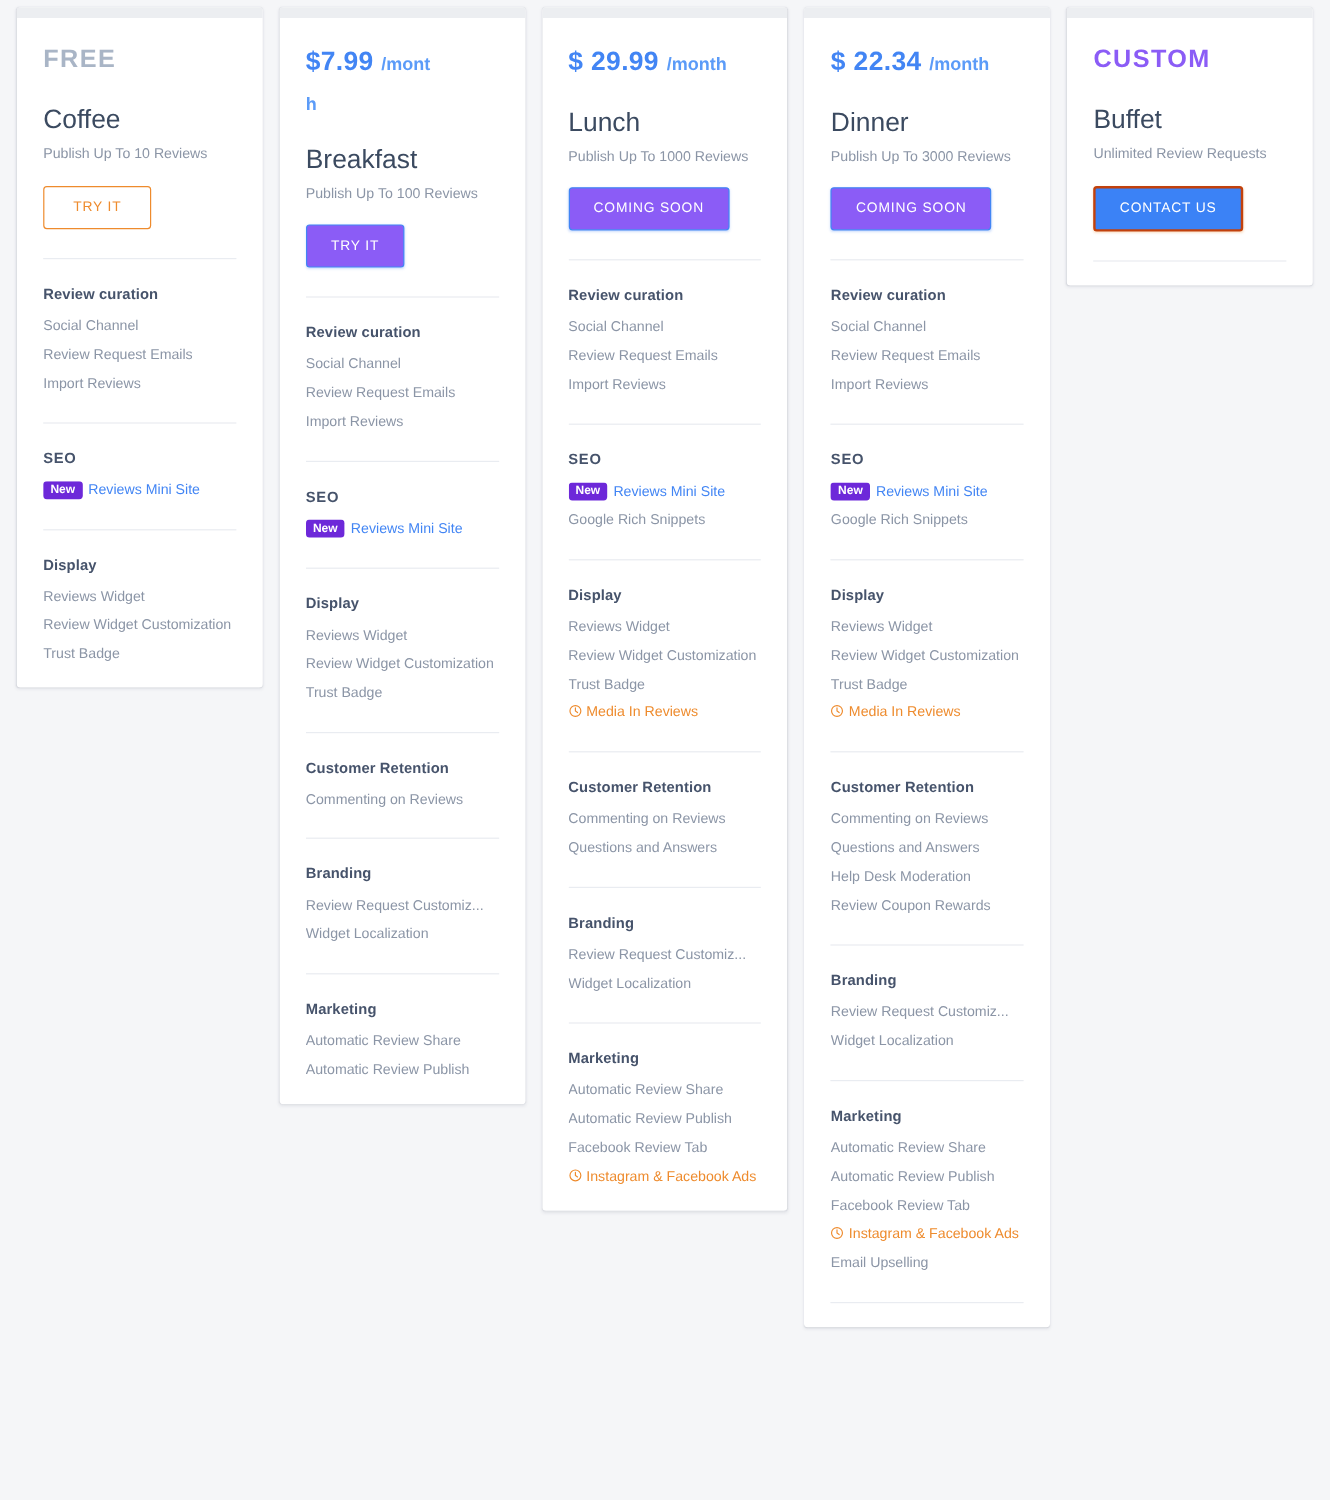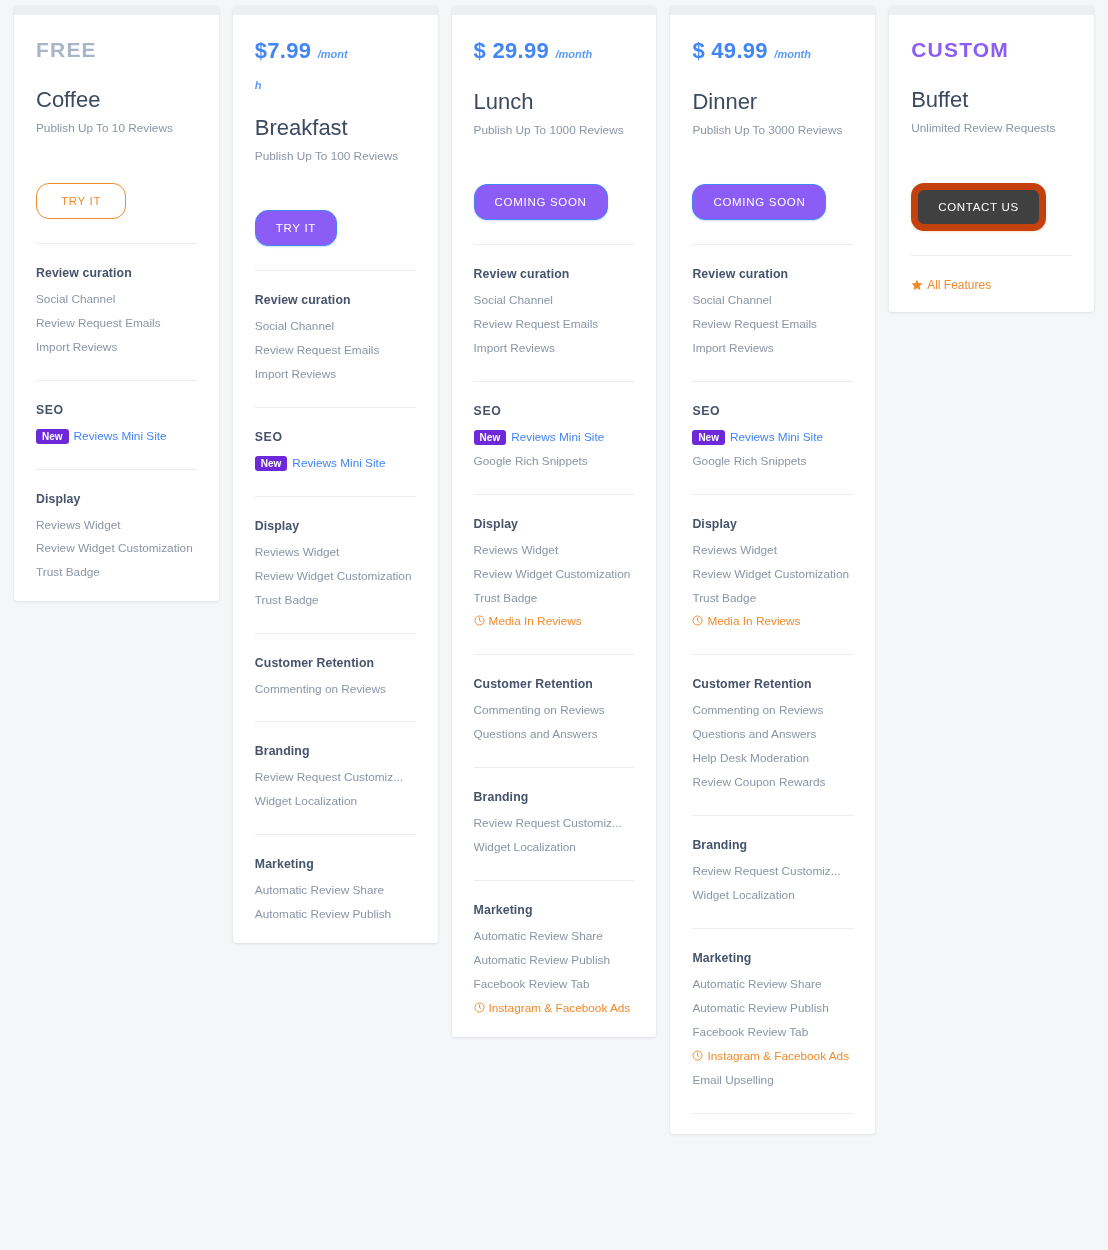--- a/index.html
+++ b/index.html
@@ -43,66 +43,64 @@
     font-size: 22px;
     font-weight: bold;
     letter-spacing: .3px;
     line-height: 1.25;
     margin-bottom: 6px;
   }
   .price-row.free { color: #a9b5c6; letter-spacing: 1.2px; font-size: 21px; }
   .price-row.custom { color: #8b5cf6; letter-spacing: 1.2px; font-size: 21px; }
   .price-row.paid { color: #4285f4; }
   .price-suffix {
-    font-size: 11px;
+    font-size: 15px;
     font-weight: bold;
     color: #5b9bf8;
     letter-spacing: 0;
-    font-style: italic;
   }
   .plan-name {
     font-size: 22px;
     color: #3b4a60;
     margin-top: 24px;
     margin-bottom: 7px;
     font-weight: normal;
   }
   .plan-sub {
     font-size: 11.8px;
     color: #8b95a6;
     margin-bottom: 18px;
     line-height: 1.4;
   }
   .cta {
     display: inline-block;
     font-size: 11.5px;
     letter-spacing: .7px;
     padding: 11px 20px;
-    border-radius: 13px;
+    border-radius: 3px;
     text-align: center;
     cursor: pointer;
     white-space: nowrap;
-    margin-top: 28px;
   }
   .cta.outline {
     border: 1px solid #ee8b2d;
     color: #ee8b2d;
     background: #fff;
     padding: 11px 24px;
   }
   .cta.blue {
     background: #8b5cf6;
     color: #fff;
     border: 1px solid #4285f4;
     box-shadow: 0 1px 2px rgba(66,133,244,.25);
   }
   .cta.orange {
-    background: #404040;
+    background: #3b82f6;
     color: #fff;
-    border: 7px solid #c2410c;
+    border: 2px solid #c2410c;
     box-shadow: 0 1px 2px rgba(238,139,45,.25);
   }
 
   
   .divider {
     border-top: 1px solid #e9ecf1;
     margin: 24px 0 0 0;
   }
   .section { padding-top: 22px; }
   .section-title {
@@ -236,21 +234,21 @@
             <div class="feature">Automatic Review Publish</div>
             <div class="feature">Facebook Review Tab</div>
             <div class="feature highlight"><span class="icon-inline"><svg viewBox="0 0 16 16" fill="none" stroke="currentColor" stroke-width="1.4">
                   <circle cx="8" cy="8" r="6.6"></circle>
                   <path d="M8 4.3V8l2.6 1.9" stroke-linecap="round"></path>
                 </svg></span><span>Instagram &amp; Facebook Ads</span></div>
           </div></div>
       </div>
       <div class="plan">
         <div class="plan-strip"></div>
-        <div class="plan-body"><div class="price-row paid"><span>$ 49.99</span> <span class="price-suffix">/month</span></div><div class="plan-name">Dinner</div><div class="plan-sub">Publish Up To 3000 Reviews</div><div class="cta blue">COMING SOON</div><div class="divider"></div><div class="section">
+        <div class="plan-body"><div class="price-row paid"><span>$ 22.34</span> <span class="price-suffix">/month</span></div><div class="plan-name">Dinner</div><div class="plan-sub">Publish Up To 3000 Reviews</div><div class="cta blue">COMING SOON</div><div class="divider"></div><div class="section">
             <div class="section-title">Review curation</div>
             <div class="feature">Social Channel</div>
             <div class="feature">Review Request Emails</div>
             <div class="feature">Import Reviews</div>
           </div><div class="divider"></div><div class="section">
             <div class="section-title caps">SEO</div>
             <div class="feature"><span class="badge-new">New</span><span class="feature-link-text">Reviews Mini Site</span></div>
             <div class="feature">Google Rich Snippets</div>
           </div><div class="divider"></div><div class="section">
             <div class="section-title">Display</div>
@@ -278,18 +276,16 @@
             <div class="feature">Facebook Review Tab</div>
             <div class="feature highlight"><span class="icon-inline"><svg viewBox="0 0 16 16" fill="none" stroke="currentColor" stroke-width="1.4">
                   <circle cx="8" cy="8" r="6.6"></circle>
                   <path d="M8 4.3V8l2.6 1.9" stroke-linecap="round"></path>
                 </svg></span><span>Instagram &amp; Facebook Ads</span></div>
             <div class="feature">Email Upselling</div>
           </div><div class="divider"></div></div>
       </div>
       <div class="plan">
         <div class="plan-strip"></div>
-        <div class="plan-body"><div class="price-row custom"><span>CUSTOM</span></div><div class="plan-name">Buffet</div><div class="plan-sub">Unlimited Review Requests</div><div class="cta orange">CONTACT US</div><div class="divider"></div><div class="star-row"><span class="icon-inline"><svg viewBox="0 0 16 16" fill="currentColor">
-                <path d="M8 .9l2.2 4.5 5 .7-3.6 3.5.85 4.95L8 12.2l-4.45 2.35L4.4 9.6.8 6.1l5-.7z"></path>
-              </svg></span><span>All Features</span></div></div>
+        <div class="plan-body"><div class="price-row custom"><span>CUSTOM</span></div><div class="plan-name">Buffet</div><div class="plan-sub">Unlimited Review Requests</div><div class="cta orange">CONTACT US</div><div class="divider"></div></div>
       </div>
     </div>
 </div>
 
 </body></html>

